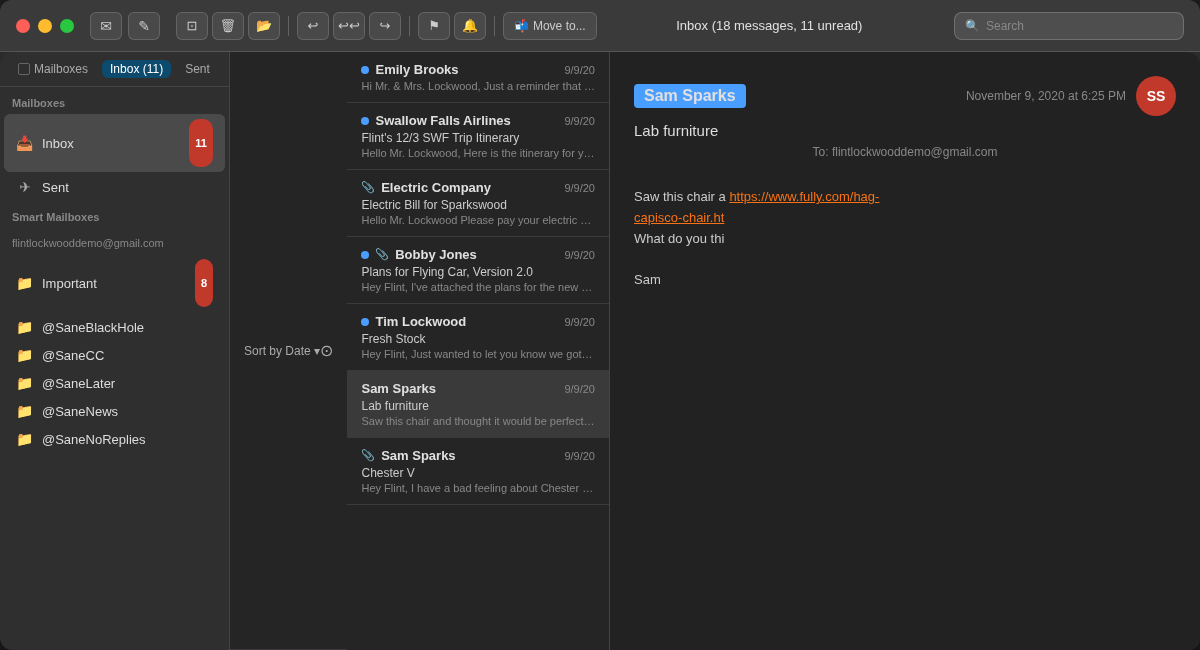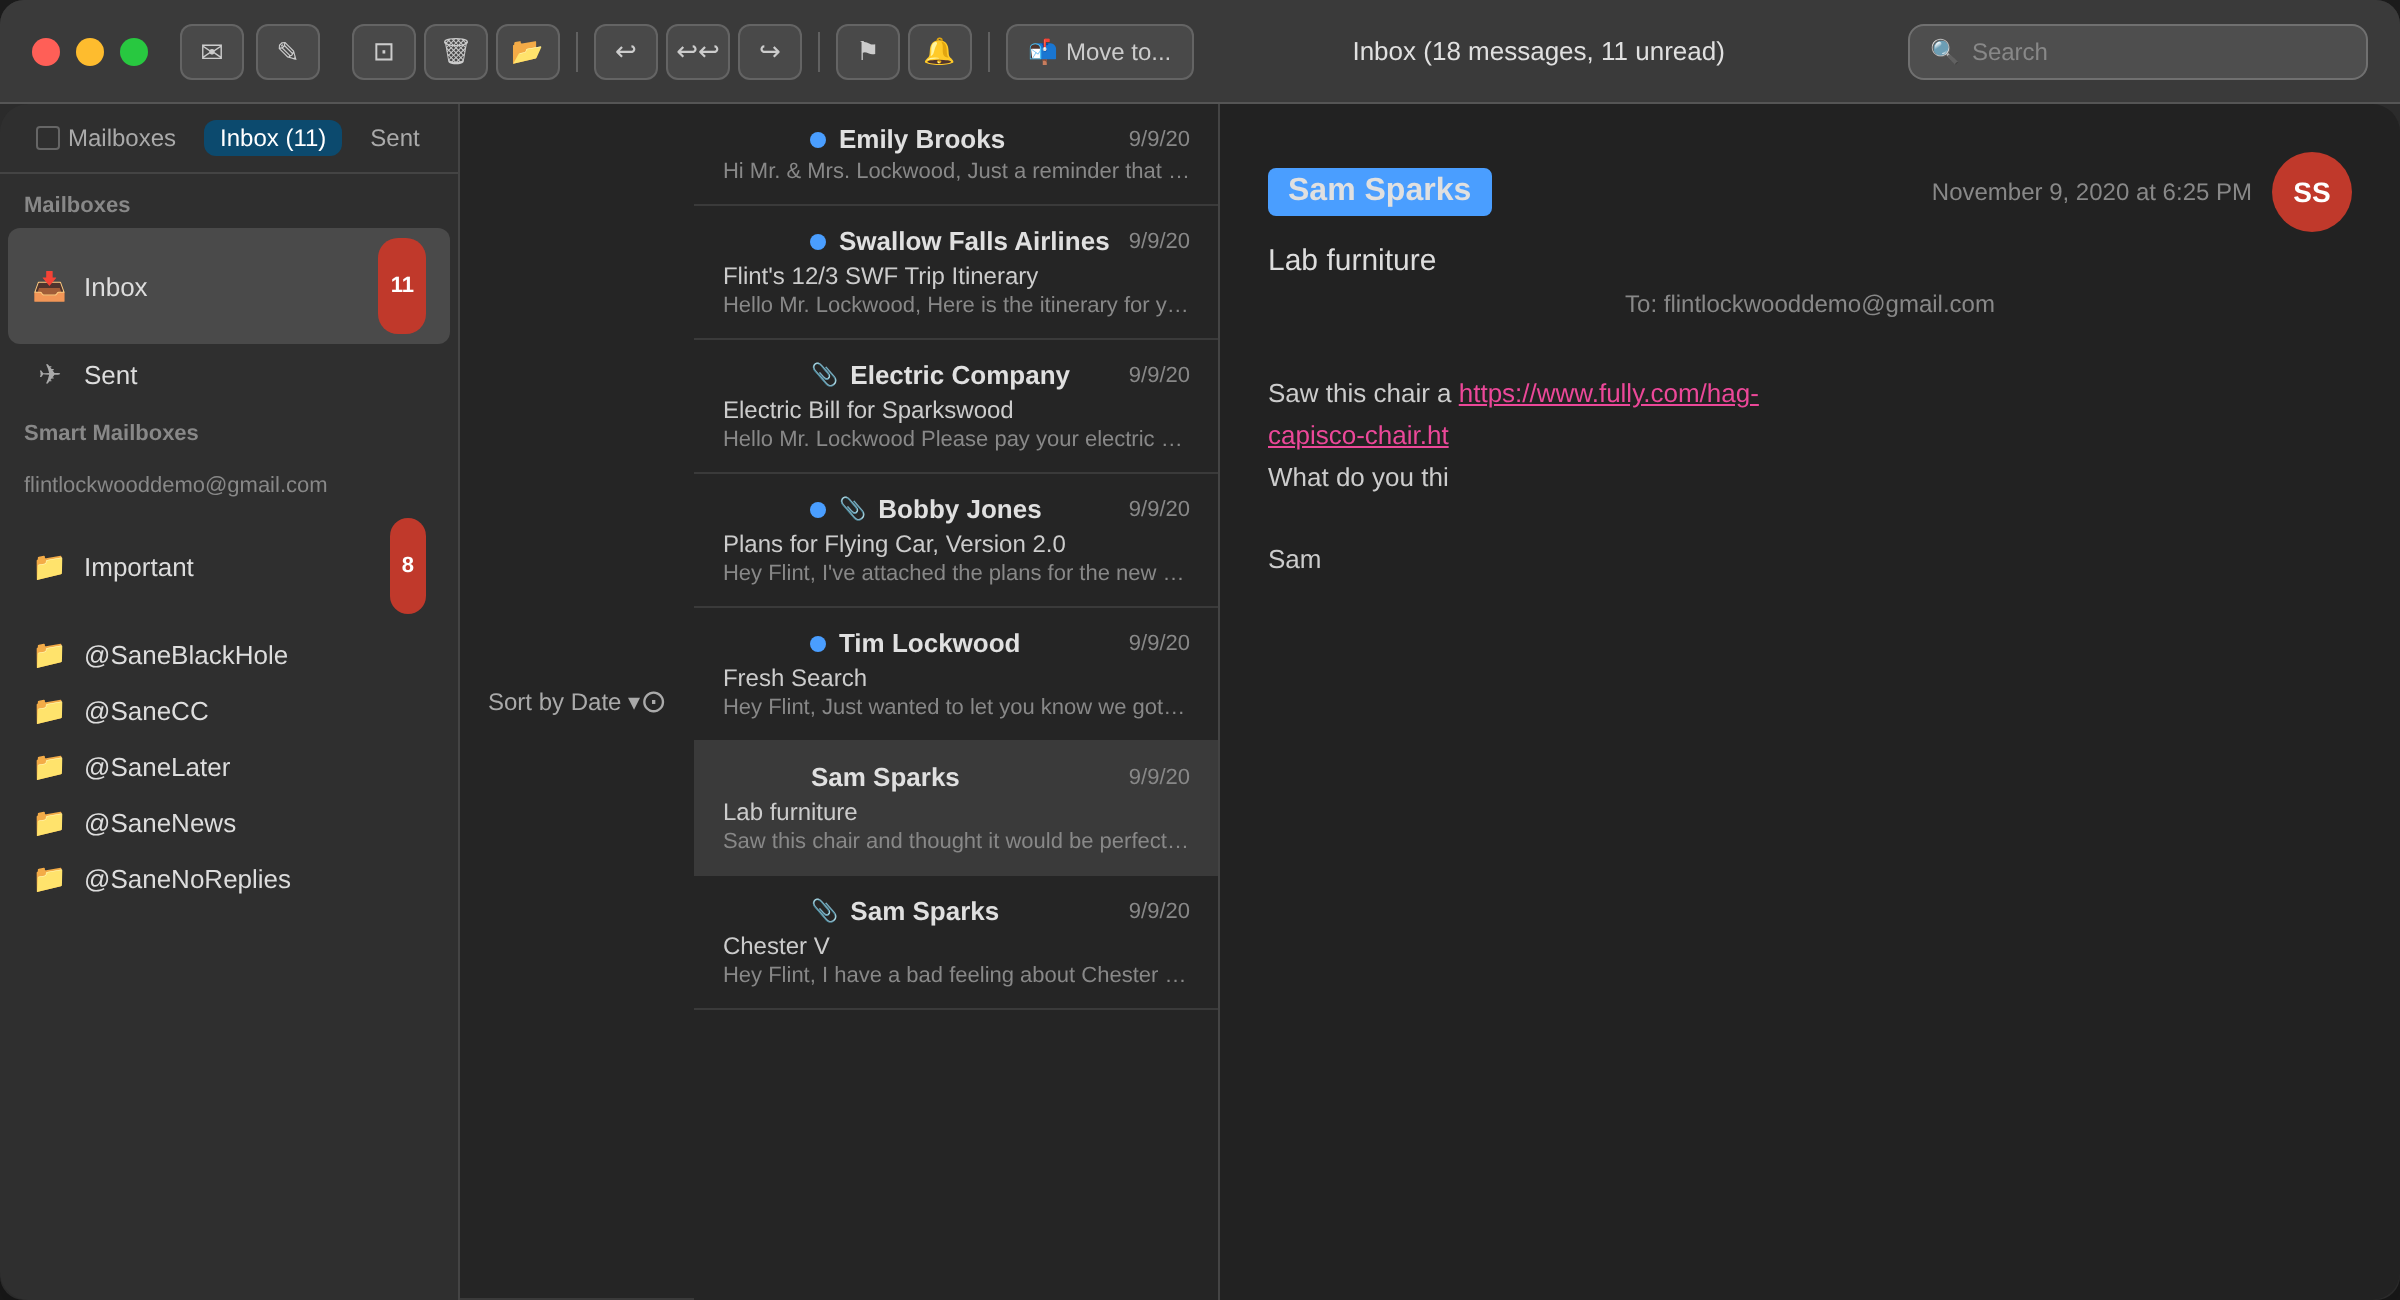--- a/index.html
+++ b/index.html
@@ -289,21 +289,20 @@
 
     .email-item.selected {
       background: #3a3a3a;
     }
 
     .email-item-top {
       display: flex;
       justify-content: space-between;
       align-items: center;
       margin-bottom: 3px;
-      margin-left: 44px;
     }
 
     .email-sender {
       font-size: 13px;
       font-weight: 600;
       color: #e0e0e0;
       display: flex;
       align-items: center;
       gap: 6px;
     }
@@ -403,21 +402,21 @@
       text-align: center;
     }
 
     .email-detail-body {
       font-size: 13px;
       color: #ccc;
       line-height: 1.6;
     }
 
     .email-link {
-      color: #ec4899;
+      color: #f97316;
       text-decoration: underline;
       cursor: pointer;
     }
   </style>
 </head>
 <body>
 
 <div class="window">
 
   <div class="titlebar">
@@ -572,21 +571,21 @@
         </div>
 
         <div class="email-item">
           <div class="email-item-top">
             <div class="email-sender">
               <div class="unread-dot"></div>
               <span>Tim Lockwood</span>
             </div>
             <span class="email-date">9/9/20</span>
           </div>
-          <div class="email-subject">Fresh Search</div>
+          <div class="email-subject">Fresh Stock</div>
           <div class="email-preview">Hey Flint, Just wanted to let you know we got a new shipment of Baby Brent's sardines in this morning. If you want some, y...</div>
         </div>
 
         <div class="email-item selected">
           <div class="email-item-top">
             <div class="email-sender">
               <span>Sam Sparks</span>
             </div>
             <span class="email-date">9/9/20</span>
           </div>

